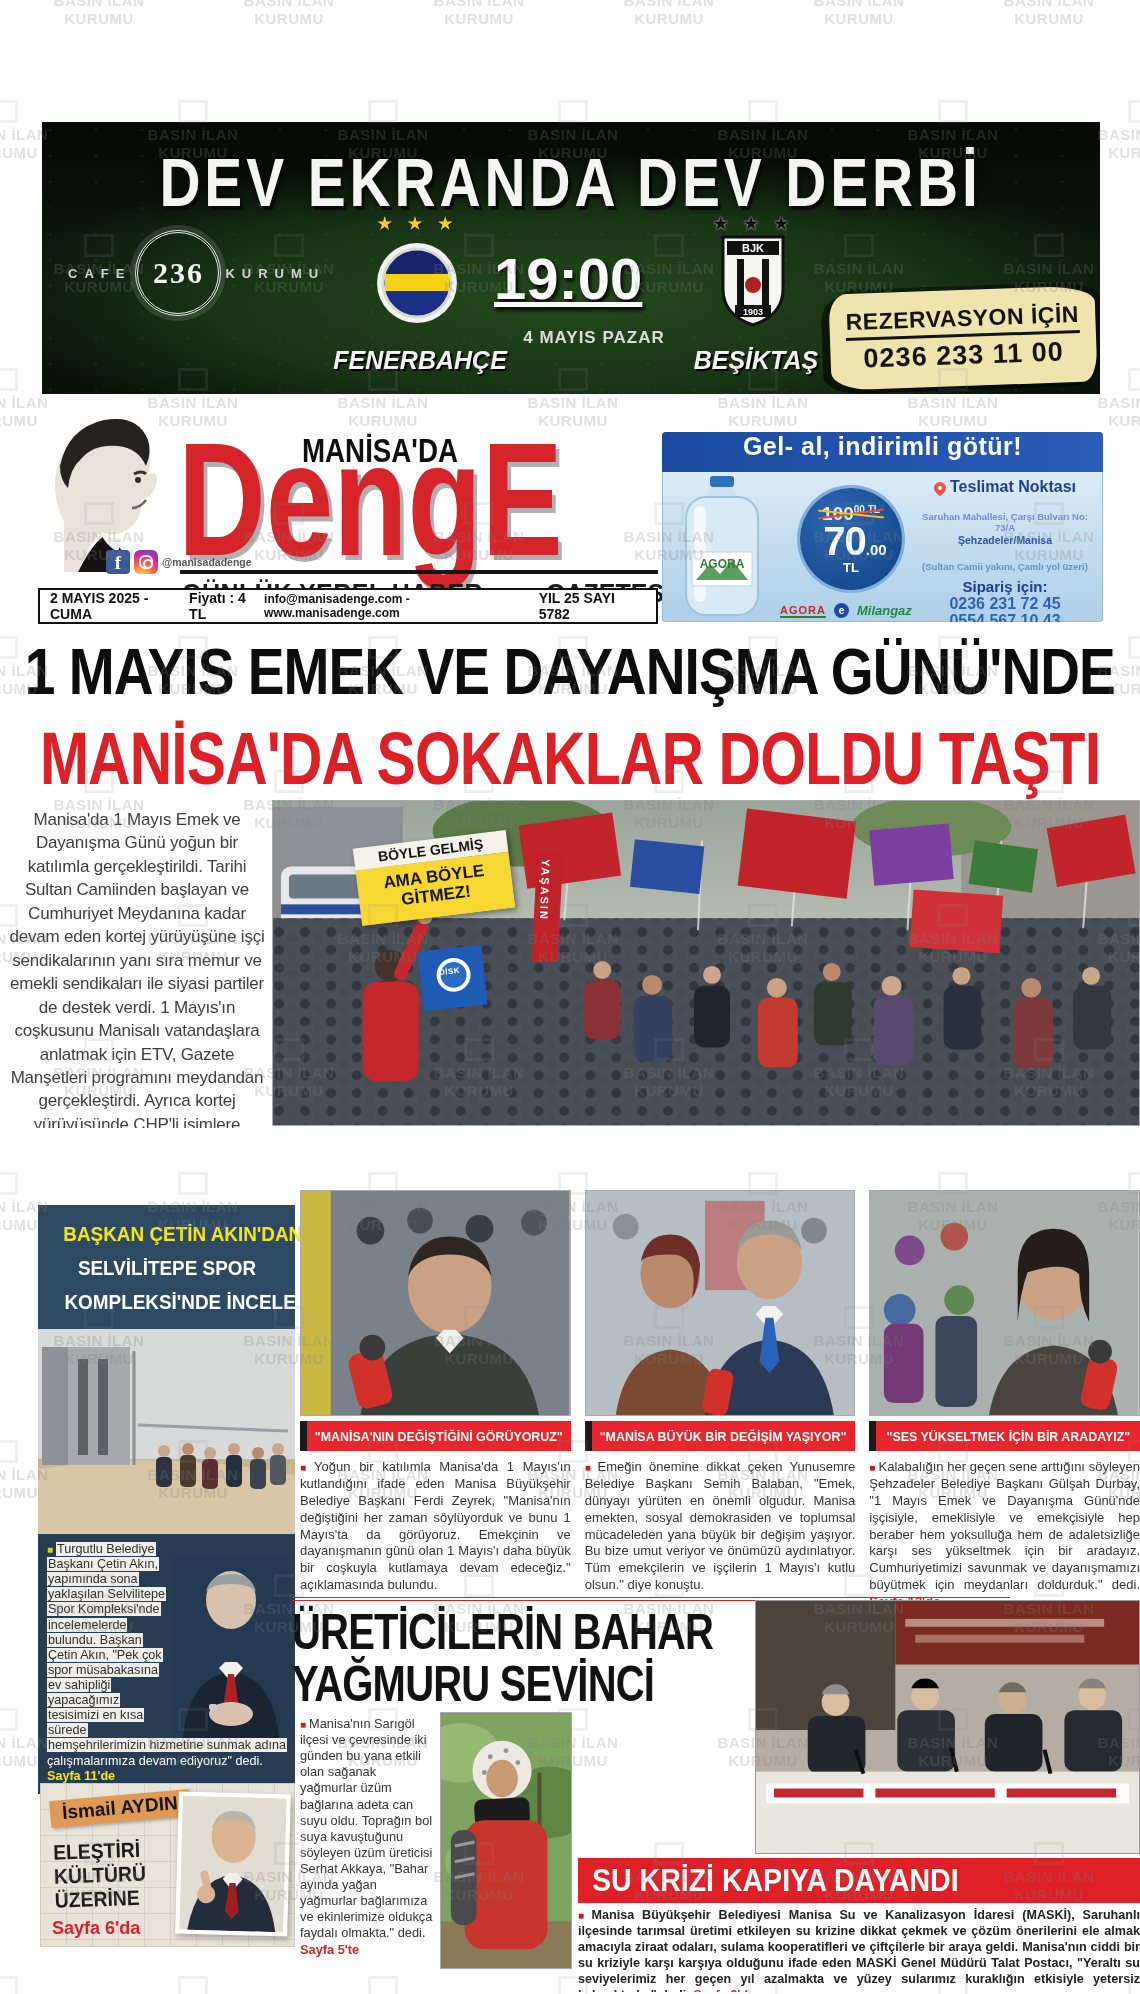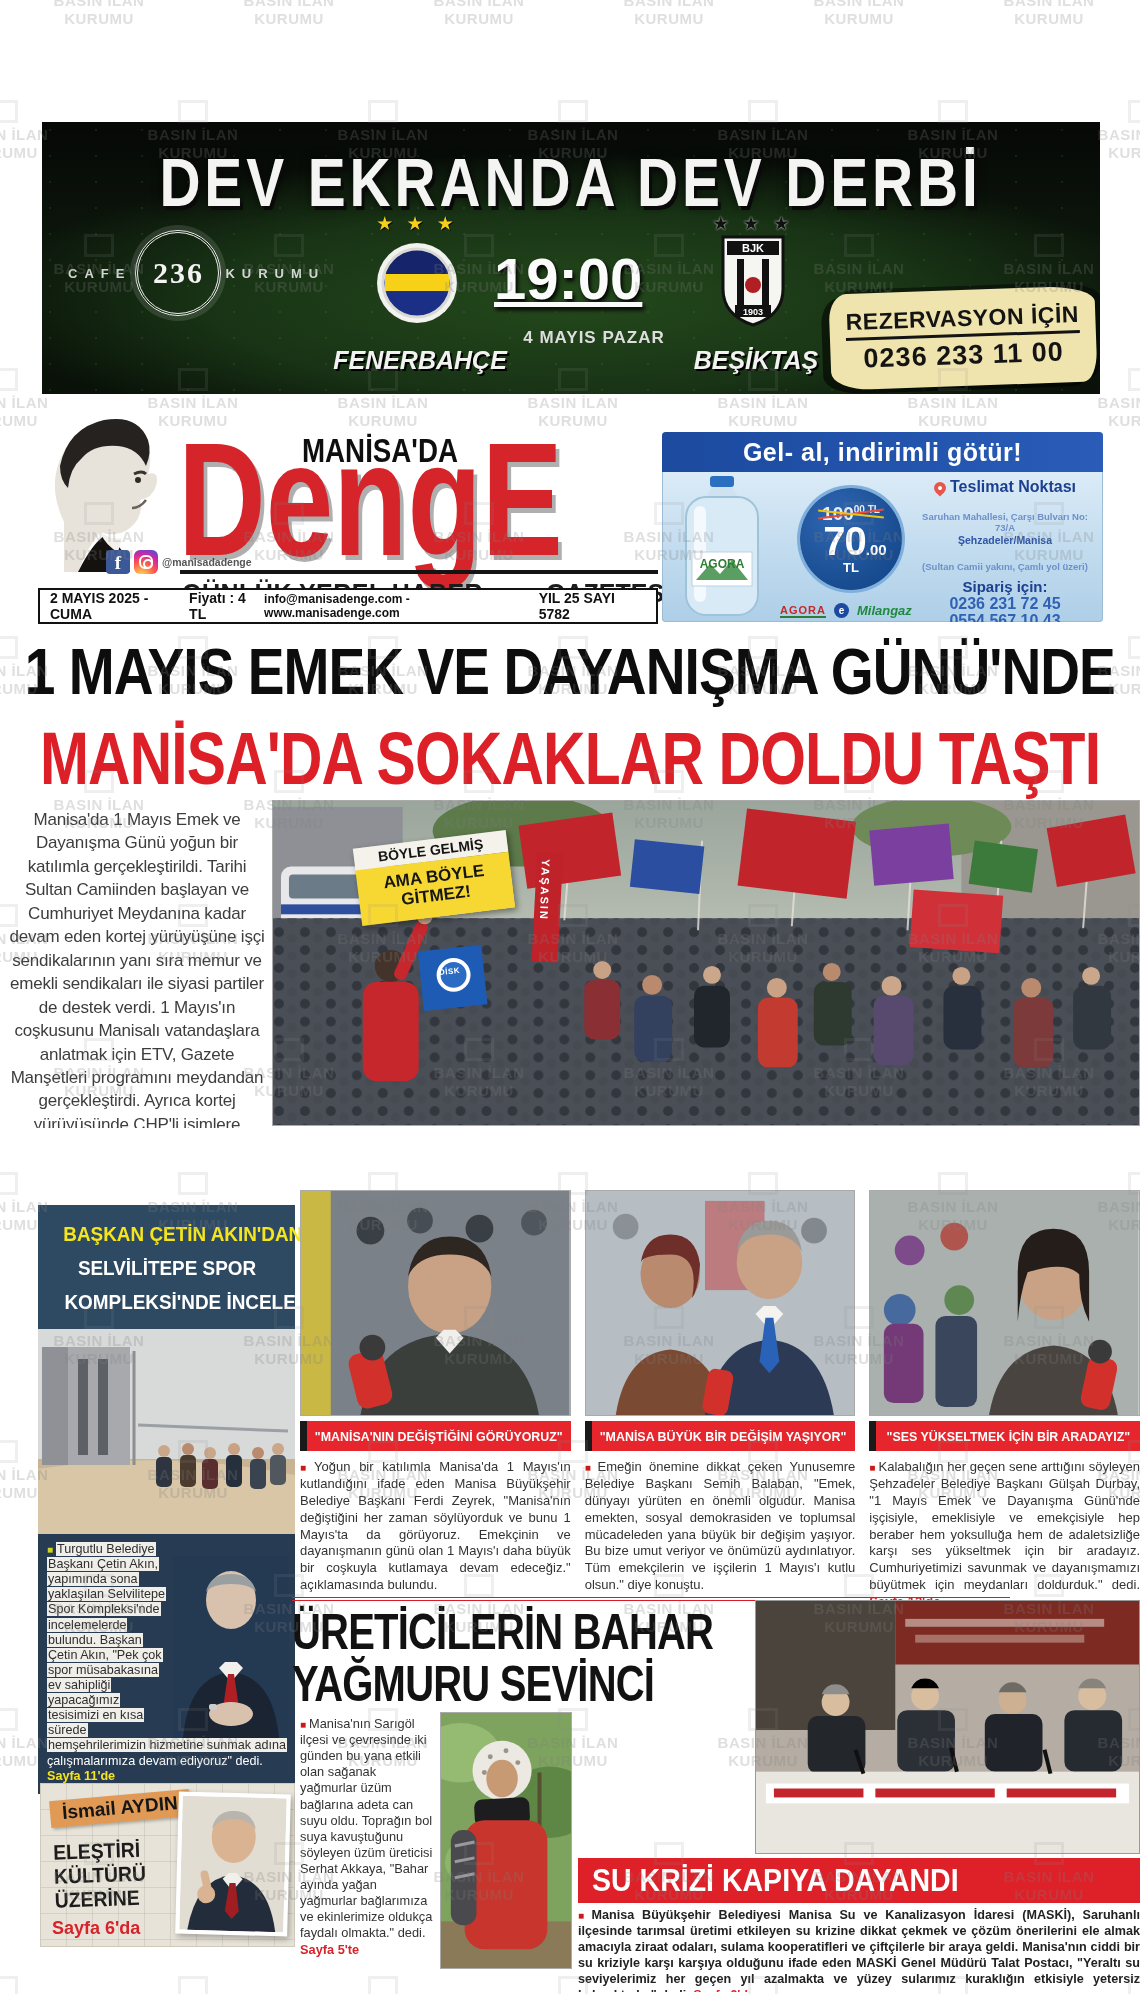--- a/index.html
+++ b/index.html
@@ -85,21 +85,21 @@
   .ib-date{font:800 14px "Liberation Sans",sans-serif;color:#111;}
   .ib-price{font:800 14px "Liberation Sans",sans-serif;color:#111;}
   .ib-contact{font:700 12px "Liberation Sans",sans-serif;color:#111;}
   .ib-issue{font:800 14px "Liberation Sans",sans-serif;color:#111;}
 
   
   .water-ad{position:absolute;left:662px;top:432px;width:441px;height:190px;z-index:2;
       border-radius:4px;overflow:hidden;background:linear-gradient(180deg,#e9f4fc 0%,#c3dcef 60%,#aecfe8 100%);
       box-shadow:0 0 0 1px #9cbcd6 inset;}
   .wa-header{height:40px;background:linear-gradient(90deg,#1b4a9e,#2a5cb8);display:flex;
-      align-items:center;justify-content:center;}
+      justify-content:center;}
   .wa-header span{font:900 25px "Liberation Sans",sans-serif;color:#fff;letter-spacing:.5px;}
   .wa-bottle{position:absolute;left:10px;top:44px;width:100px;height:142px;}
   .wa-price{position:absolute;left:138px;top:56px;width:102px;height:102px;border-radius:50%;
       background:radial-gradient(circle at 35% 30%,#2f67b2,#174a8e 75%);
       box-shadow:0 0 0 3px #7fb0dd;display:flex;flex-direction:column;align-items:center;justify-content:center;color:#fff;}
   .wa-old{position:relative;font:800 19px "Liberation Sans",sans-serif;color:#e9edf5;line-height:1;}
   .wa-old sup{font-size:10px;}
   .wa-old::before,.wa-old::after{content:"";position:absolute;left:-4px;right:-4px;top:50%;height:2px;}
   .wa-old::before{background:#e74c3c;transform:rotate(-8deg);}
   .wa-old::after{background:#f1c40f;transform:rotate(6deg);}

